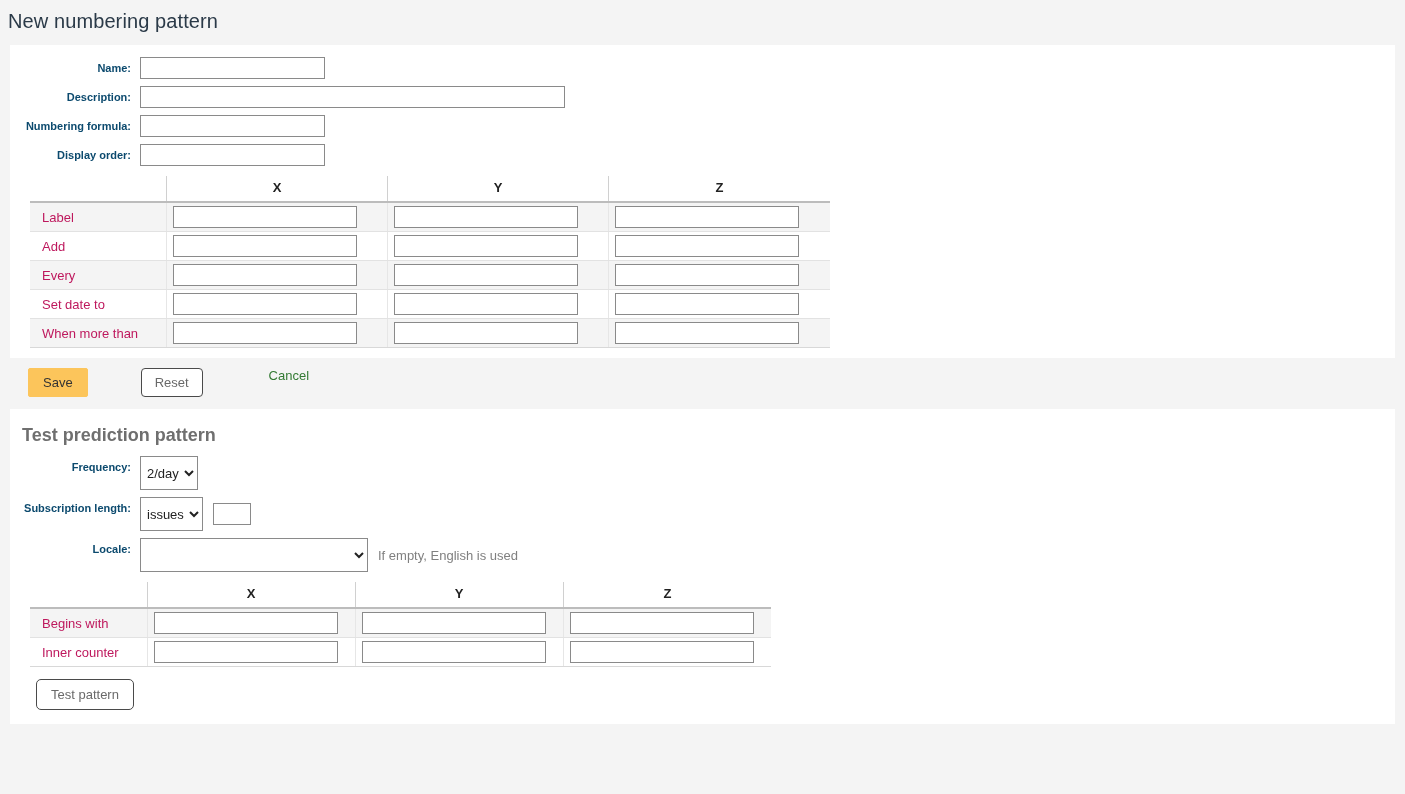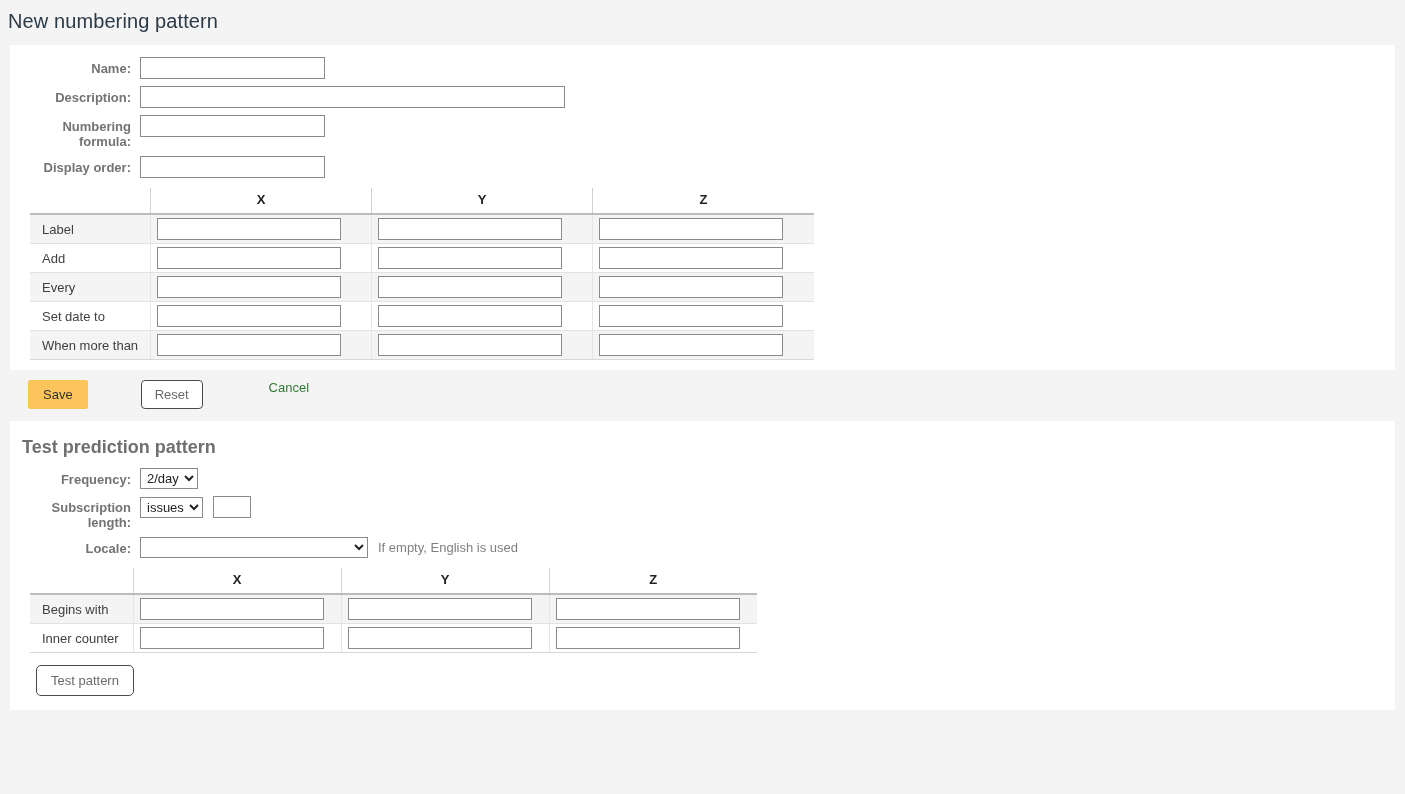--- a/index.html
+++ b/index.html
@@ -56,22 +56,22 @@
   .form-row {
     display: flex;
     align-items: flex-start;
     margin-bottom: 7px;
   }
   .form-row .lbl {
     width: 130px;
     min-width: 130px;
     text-align: right;
     font-weight: bold;
-    font-size: 13px;
-    color: #737373;
+    font-size: 11px;
+    color: #0c4a6e;
     line-height: 15px;
     padding-top: 4px;
     padding-right: 9px;
   }
   .form-row .lbl.two-line { line-height: 15px; }
   .form-row .fld { display: flex; align-items: center; }
 
   input[type="text"] {
     font-family: "Liberation Sans", sans-serif;
     font-size: 13px;
@@ -79,21 +79,21 @@
     padding: 1px 4px;
     border: 1px solid #8a8a8a;
     background: #fff;
     color: #222;
     border-radius: 0;
     outline: none;
   }
   select {
     font-family: "Liberation Sans", sans-serif;
     font-size: 13px;
-    height: 21px;
+    height: 34px;
     padding: 1px 2px;
     border: 1px solid #8a8a8a;
     background: #fff;
     color: #222;
     border-radius: 0;
     outline: none;
   }
 
   .w-name   { width: 185px; }
   .w-desc   { width: 425px; }
@@ -135,23 +135,23 @@
     border-left: none;
     border-bottom: 2px solid #bcbcbc;
   }
   table.pattern-grid td {
     padding: 3px 6px;
     border-bottom: 1px solid #e2e2e2;
     vertical-align: middle;
   }
   table.pattern-grid td.rowlabel {
     font-size: 13px;
-    color: #404040;
+    color: #be185d;
     padding-left: 12px;
-    padding-right: 12px;
+    padding-right: 28px;
     white-space: nowrap;
   }
   table.pattern-grid td.cell {
     border-left: 1px solid #e6e6e6;
     text-align: left;
   }
   table.pattern-grid tbody tr:nth-child(odd) { background: #f4f4f4; }
   table.pattern-grid tbody tr:nth-child(even) { background: #ffffff; }
   table.pattern-grid tbody tr:last-child td { border-bottom: 1px solid #d8d8d8; }
 

